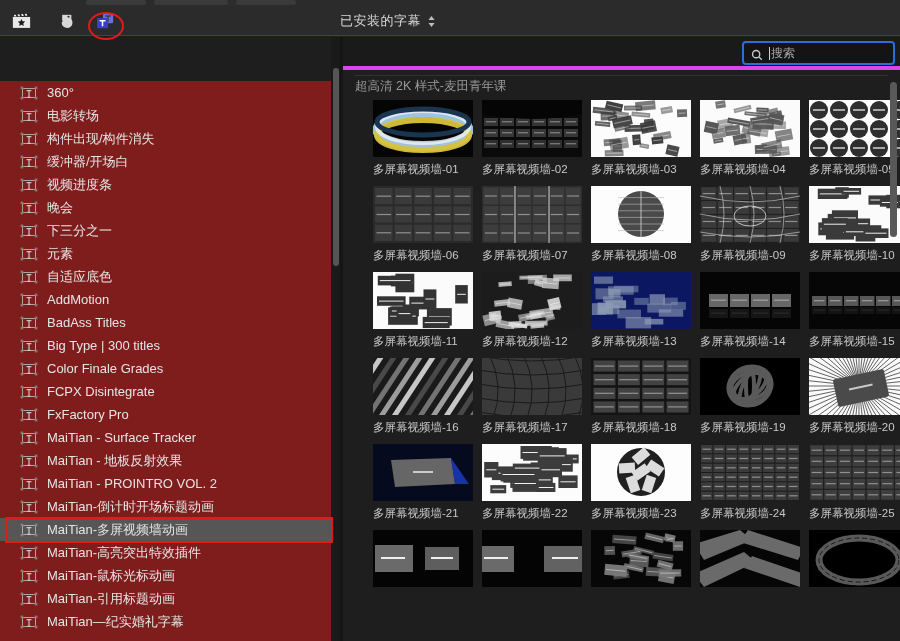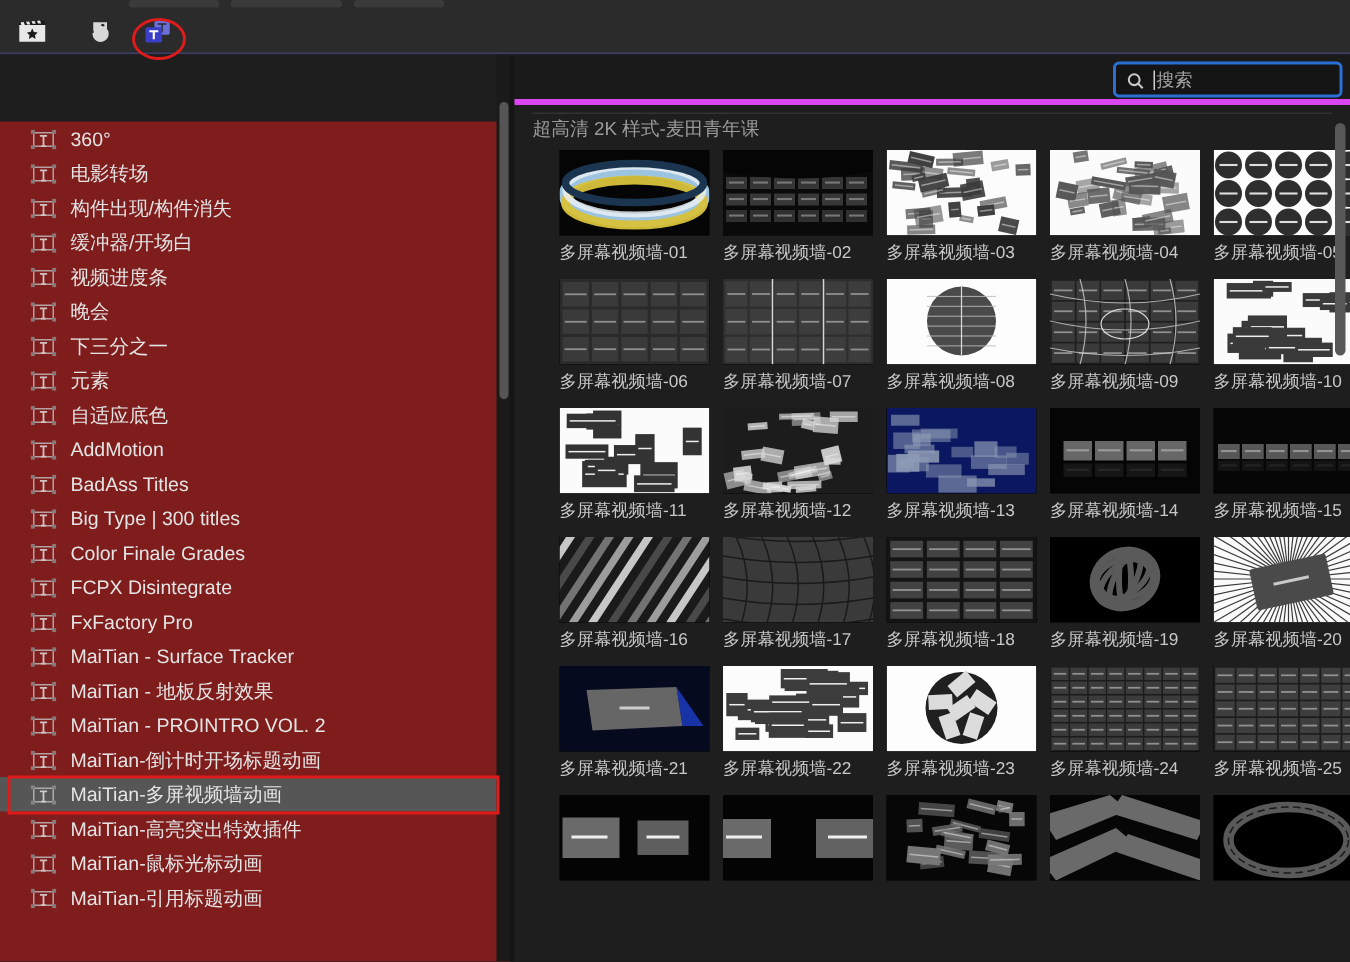--- a/index.html
+++ b/index.html
@@ -135,20 +135,29 @@
         <svg viewBox="0 0 22 20" width="19" height="17">
           <rect x="8" y="1" width="12" height="11" rx="1.5" fill="#6b6fd8"></rect>
           <path d="M10.5 3.5h7M14 3.5v6.5" stroke="#2b2b2b" stroke-width="1.2" fill="none"></path>
           <rect x="1" y="6" width="13" height="12" rx="1.5" fill="#3b3fc8"></rect>
           <path d="M4 9.2h7M7.5 9.2V15.5" stroke="#ffffff" stroke-width="1.7" fill="none"></path>
         </svg>
       </div>
     </div>
     <div class="red-ring"></div>
 
+    <div class="tb-title">
+      <span>已安装的字幕</span>
+      <span class="chev">
+        <svg viewBox="0 0 10 14" width="9" height="13" fill="#bdbdbd">
+          <path d="M5 1L8.4 5.2H1.6z"></path>
+            <path d="M5 13L1.6 8.8h6.8z"></path>
+        </svg>
+      </span>
+    </div>
   </div>
 
   <div class="sidebar">
     <div class="side-list" id="side-list">
         <div class="side-item">
           <svg class="sicon" viewBox="0 0 18 14" fill="none" stroke="#c0c0c0" stroke-width="1">
             <rect x="2.5" y="2.5" width="13" height="9"></rect>
             <path d="M6.6 4.6h4.8M9 4.6v6.8M7.4 11.4h3.2" stroke="#e6e6e6" stroke-width="1.2"></path>
             <rect x="0.6" y="0.6" width="2.6" height="2.6" fill="#8d8d8d" stroke="none"></rect>
             <rect x="14.8" y="0.6" width="2.6" height="2.6" fill="#8d8d8d" stroke="none"></rect>
@@ -391,20 +400,31 @@
         <div class="side-item">
           <svg class="sicon" viewBox="0 0 18 14" fill="none" stroke="#c0c0c0" stroke-width="1">
             <rect x="2.5" y="2.5" width="13" height="9"></rect>
             <path d="M6.6 4.6h4.8M9 4.6v6.8M7.4 11.4h3.2" stroke="#e6e6e6" stroke-width="1.2"></path>
             <rect x="0.6" y="0.6" width="2.6" height="2.6" fill="#8d8d8d" stroke="none"></rect>
             <rect x="14.8" y="0.6" width="2.6" height="2.6" fill="#8d8d8d" stroke="none"></rect>
             <rect x="0.6" y="10.8" width="2.6" height="2.6" fill="#8d8d8d" stroke="none"></rect>
             <rect x="14.8" y="10.8" width="2.6" height="2.6" fill="#8d8d8d" stroke="none"></rect>
           </svg>
           <span class="slabel">MaiTian-引用标题动画</span>
+        </div>
+        <div class="side-item">
+          <svg class="sicon" viewBox="0 0 18 14" fill="none" stroke="#c0c0c0" stroke-width="1">
+            <rect x="2.5" y="2.5" width="13" height="9"></rect>
+            <path d="M6.6 4.6h4.8M9 4.6v6.8M7.4 11.4h3.2" stroke="#e6e6e6" stroke-width="1.2"></path>
+            <rect x="0.6" y="0.6" width="2.6" height="2.6" fill="#8d8d8d" stroke="none"></rect>
+            <rect x="14.8" y="0.6" width="2.6" height="2.6" fill="#8d8d8d" stroke="none"></rect>
+            <rect x="0.6" y="10.8" width="2.6" height="2.6" fill="#8d8d8d" stroke="none"></rect>
+            <rect x="14.8" y="10.8" width="2.6" height="2.6" fill="#8d8d8d" stroke="none"></rect>
+          </svg>
+          <span class="slabel">MaiTian—纪实婚礼字幕</span>
         </div>
       </div>
   </div>
   <div class="sel-box"></div>
   <div class="side-scroll-track"></div>
   <div class="side-scroll-thumb"></div>
   <div class="side-right-edge"></div>
 
   <div class="rightpane">
 

